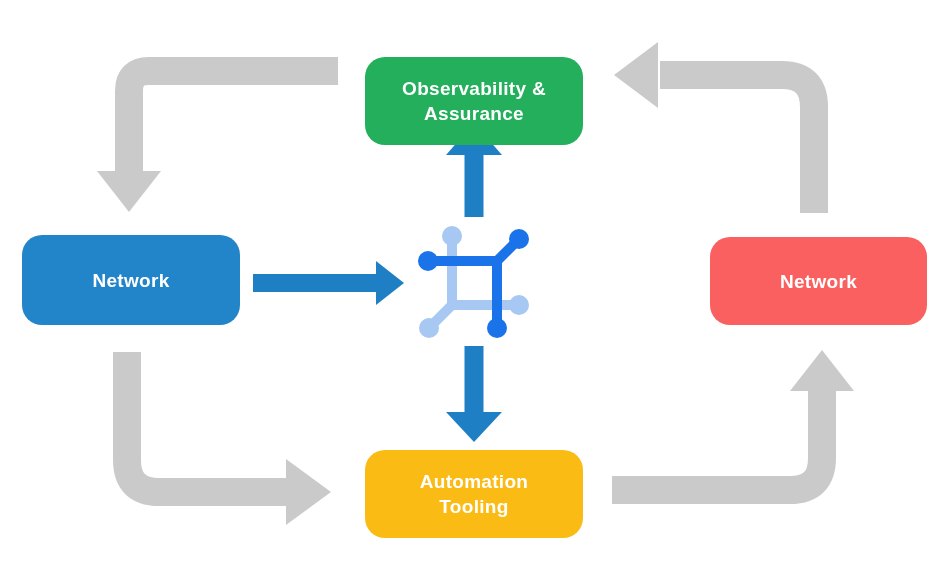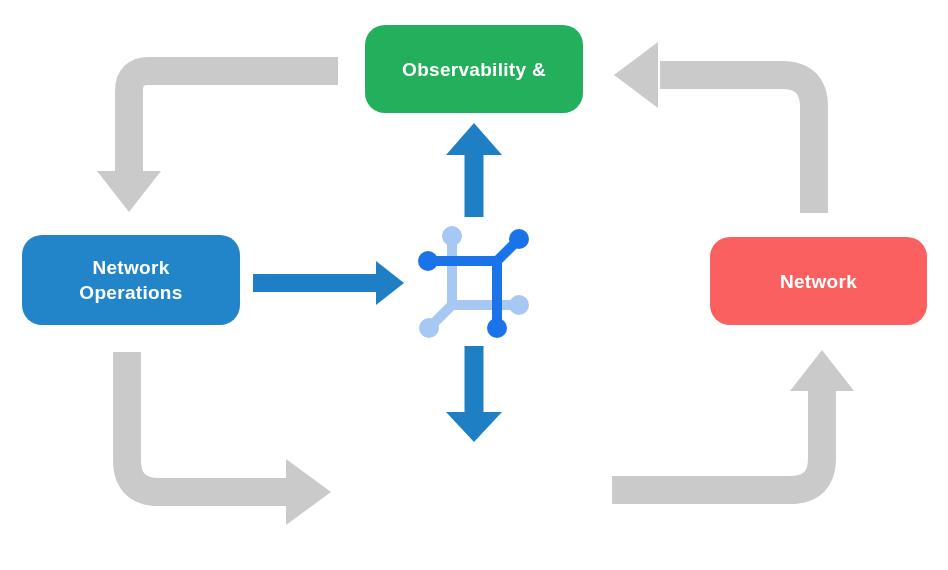--- a/index.html
+++ b/index.html
@@ -93,27 +93,31 @@
 
       <path d="M428 261 H497" fill="none" stroke-width="10" stroke="#1A73E8"></path>
       <path d="M497 261 L519 239" fill="none" stroke-width="10" stroke="#1A73E8"></path>
       <path d="M497 261 V328" fill="none" stroke-width="10" stroke="#1A73E8"></path>
       <circle cx="428" cy="261" r="10" fill="#1A73E8"></circle>
       <circle cx="519" cy="239" r="10" fill="#1A73E8"></circle>
       <circle cx="497" cy="328" r="10" fill="#1A73E8"></circle>
     </g>
   </svg>
 
-  <div class="node" id="node-observability" style="background: rgb(35, 175, 91);">
+  <div class="node" id="node-observability" style="background: rgb(35, 175, 91); margin-top: 32px;">
     <span>Observability &amp;</span>
+    <span>Assurance</span>
   </div>
 
   <div class="node" id="node-operations" style="background: rgb(35, 133, 201);">
     <span>Network</span>
-    <span>Operations</span>
   </div>
 
   <div class="node" id="node-infrastructure" style="background: rgb(250, 96, 96);">
     <span>Network</span>
   </div>
 
+  <div class="node" id="node-automation" style="background: rgb(251, 187, 21);">
+    <span>Automation</span>
+    <span>Tooling</span>
+  </div>
 
 </div>
 
 </body></html>

